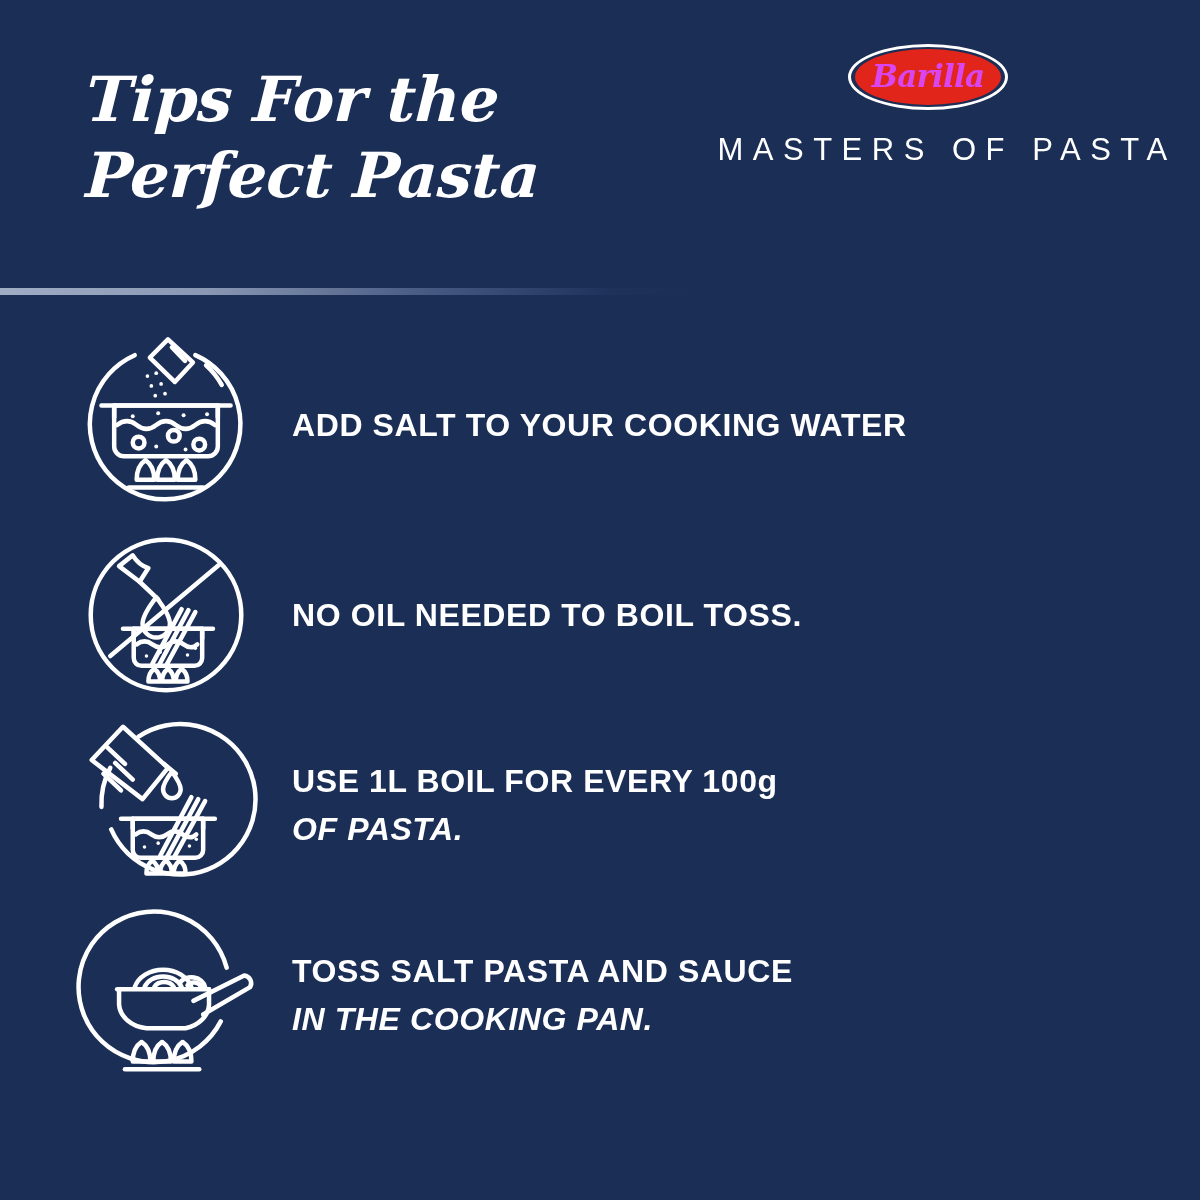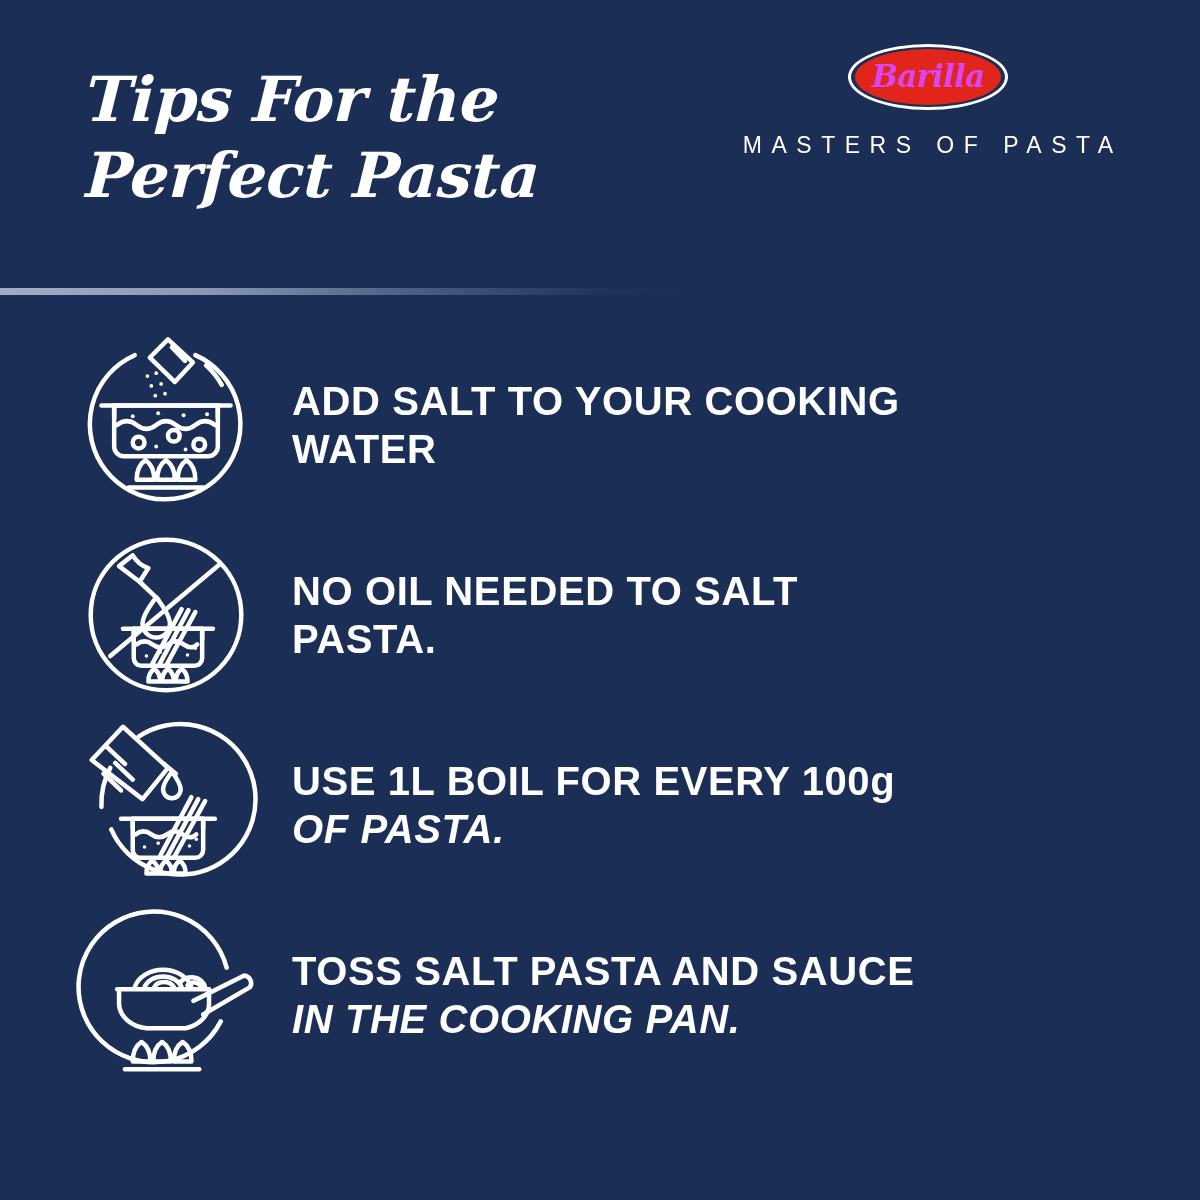--- a/index.html
+++ b/index.html
@@ -81,21 +81,21 @@
     color: #d946ef;
     font-family: "DejaVu Serif", serif;
     font-style: italic;
     font-weight: bold;
     font-size: 31px;
     letter-spacing: -0.8px;
   }
   #brand-tagline {
     margin-top: 22px;
     color: #ffffff;
-    font-size: 23px;
+    font-size: 31px;
     font-weight: 500;
     letter-spacing: 9.5px;
     text-indent: 9.5px;
     white-space: nowrap;
   }
 
   
   #divider {
     position: absolute;
     left: 0;
@@ -135,21 +135,21 @@
   .tip-icon svg {
     display: block;
     width: 176px;
     height: 176px;
     overflow: visible;
   }
   .tip-text {
     flex: 1 1 auto;
     margin-left: 38px;
     color: #ffffff;
-    font-size: 40px;
+    font-size: 32px;
     font-weight: bold;
     letter-spacing: 0.6px;
     line-height: 48px;
     max-width: 660px;
   }
   .tip-text .l2 { display: block; font-style: italic; }
 </style>
 </head>
 <body>
 
@@ -247,21 +247,21 @@
           <path d="M106 84 L76 140"></path>
           <path d="M113 85 L83 141"></path>
           <path d="M120 87 L90 142"></path>
 
           <path d="M72 158 q0 -9 6 -13 q6 4 6 13 Z"></path>
           <path d="M86 158 q0 -9 6 -13 q6 4 6 13 Z"></path>
           <path d="M100 158 q0 -9 6 -13 q6 4 6 13 Z"></path>
         </svg>
       </div>
       <div class="tip-text">
-        <span>NO OIL NEEDED TO SALT PASTA.</span>
+        <span>NO OIL NEEDED TO BOIL TOSS.</span>
       </div>
     </div>
 
     <div class="tip-row">
       <div class="tip-icon">
         <svg viewBox="0 0 180 180" fill="none" stroke="#ffffff" stroke-width="4.6" stroke-linecap="round" stroke-linejoin="round">
           <path d="M62 20 A77 77 0 1 1 34 115"></path>
           <path d="M24 92 A77 77 0 0 1 33 52"></path>
 
           <path d="M14 44 L46 10 L92 52 L66 84 Z"></path>

